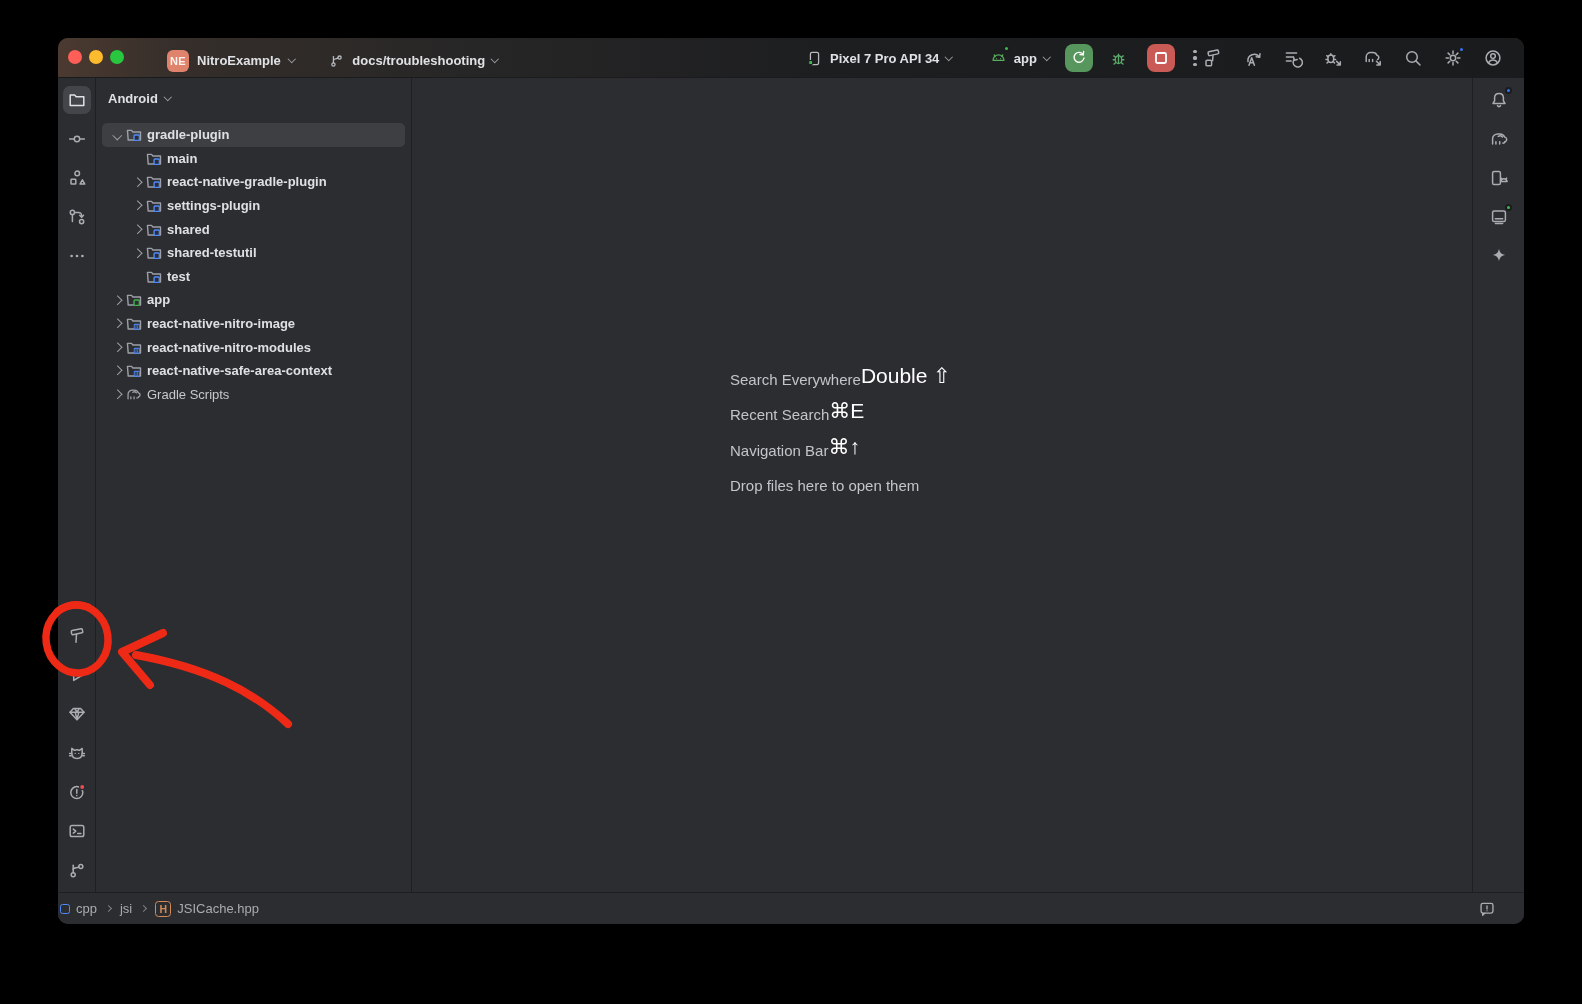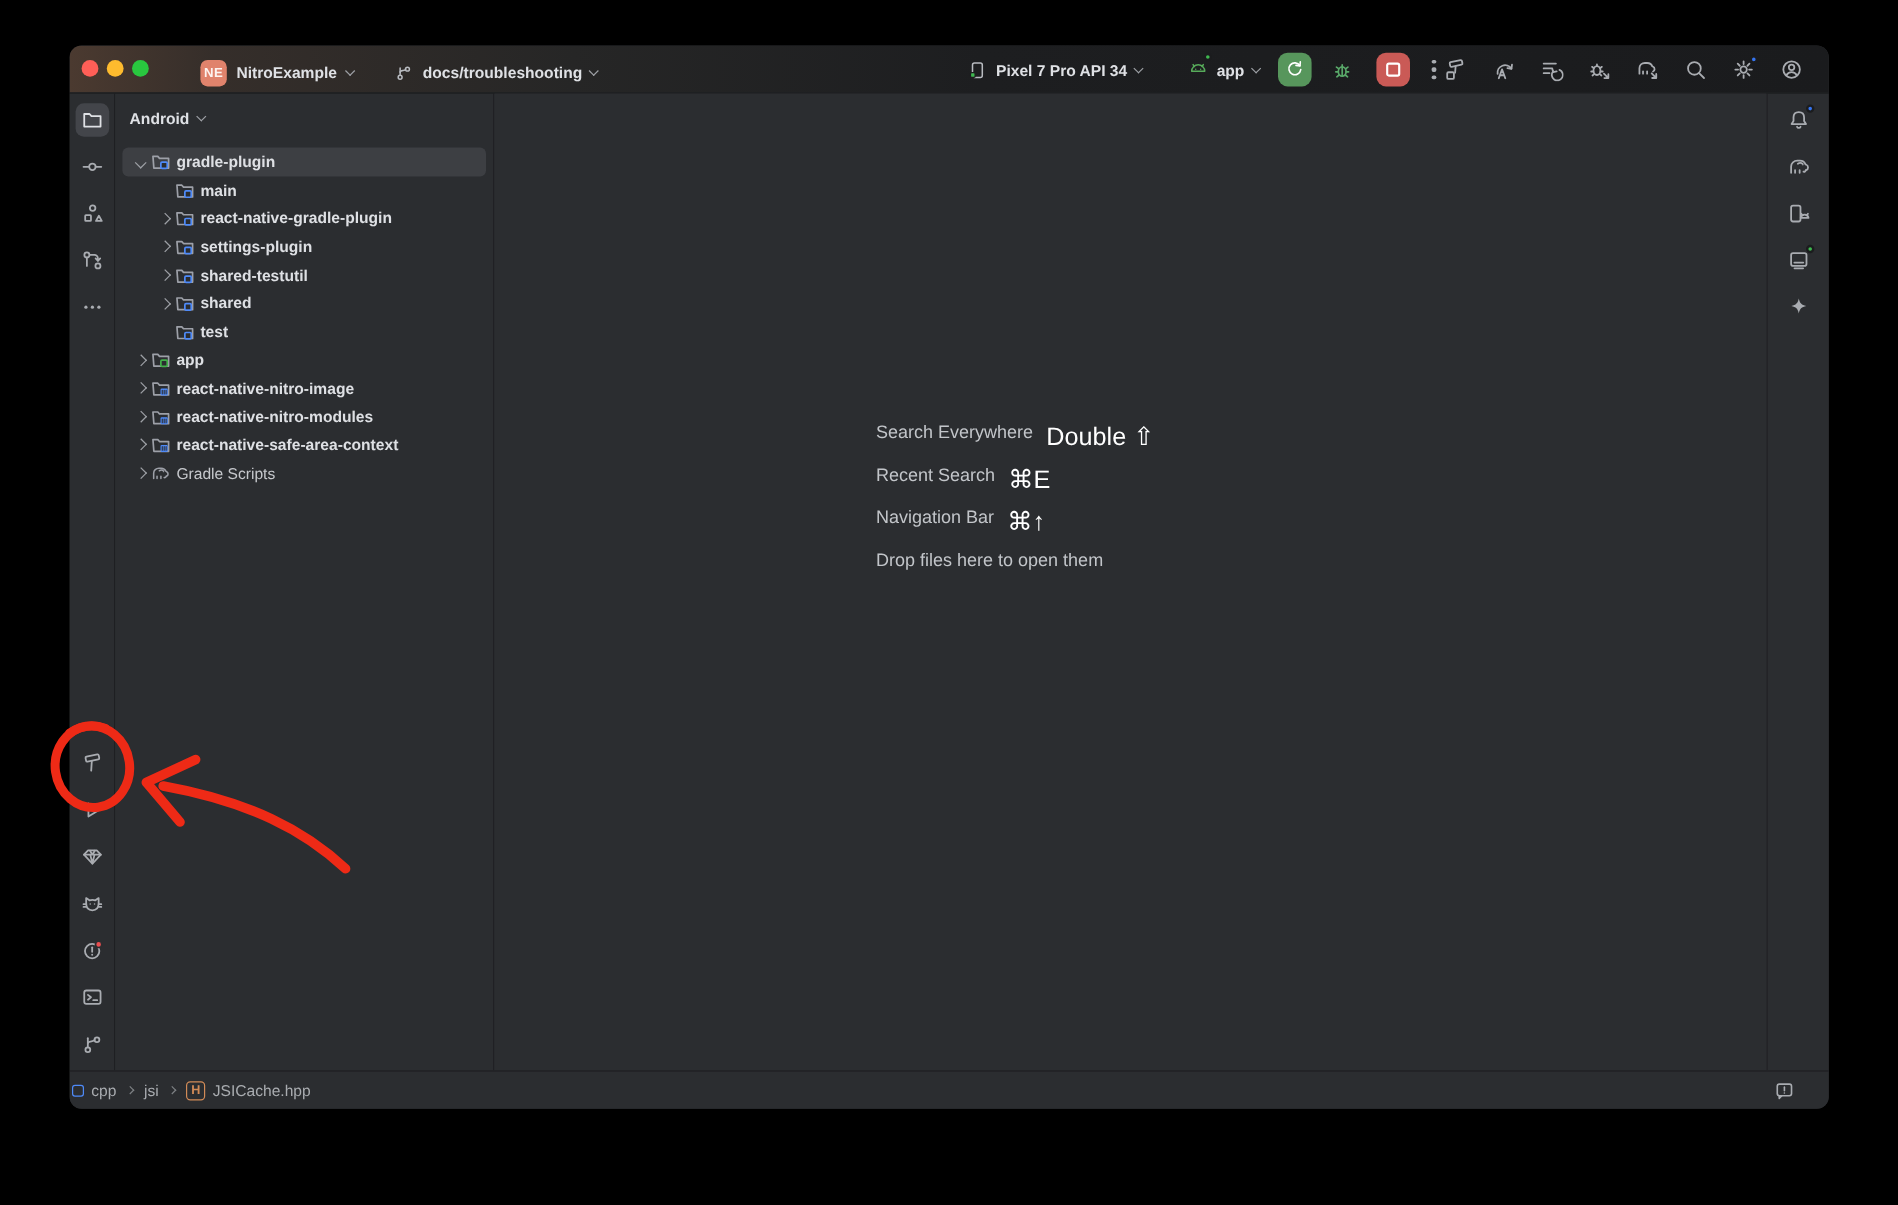--- a/index.html
+++ b/index.html
@@ -59,21 +59,21 @@
   .tchev.right { transform:rotate(-45deg); }
   .tchev.down { transform:rotate(45deg); }
   .tree-row .iconbox { width:19px; flex:0 0 19px; display:flex; align-items:center; color:#9da0a8; }
   .tree-row .label { margin-left:3px; font-size:13px; font-weight:600; color:#dee0e4; white-space:nowrap; }
   .tree-row.muted .label { font-weight:400; color:#c6c8cc; }
   .indent2 { padding-left:27px; }
 
   
   .editor { position:relative; flex:1; background:#2b2d30; }
   .shortcuts { position:absolute; left:318px; top:274px; }
-  .sc-line { height:35.5px; display:flex; align-items:flex-start; gap:11px; }
+  .sc-line { height:35.5px; display:flex; align-items:flex-end; }
   .sc-label { color:#c2c5c9; font-size:15px; font-weight:500; }
   .sc-keys { color:#ffffff; font-size:21px; }
 
   
   .statusbar { position:relative; height:32px; flex:0 0 32px; background:#2b2d30; border-top:1px solid #1e1f22;
     display:flex; align-items:center; padding:0 2px; }
   .crumbs { display:flex; align-items:center; gap:9px; color:#a9acb0; font-size:13px; }
   .crumb-sep { width:5px; height:5px; border-right:1.4px solid #7d8084; border-bottom:1.4px solid #7d8084; transform:rotate(-45deg); }
   .mod-badge { width:10px; height:10px; border:1.6px solid #4e8af9; border-radius:2.5px; display:inline-block; }
   .h-badge { width:16px; height:16px; border:1.5px solid #d28b57; border-radius:3.5px; color:#d28b57;
@@ -404,33 +404,33 @@
             <div class="tree-row indent2">
               <span class="chevbox">
                 <span class="tchev right"></span>
               </span>
               <span class="iconbox">
                 <svg width="17" height="17" viewBox="0 0 18 18" fill="none" stroke="currentColor" stroke-width="1.5" stroke-linecap="round" stroke-linejoin="round">
                   <path d="M2.6 4.6h4.3l1.5 1.7h8v8.6h-13z" stroke="#9da0a8"></path>
                   <rect x="9.6" y="9.6" width="5.6" height="5.6" rx="1" fill="#2b2d30" stroke="#4e8af9" stroke-width="1.5"></rect>
                 </svg>
               </span>
+              <span class="label">shared</span>
+            </div>
+            <div class="tree-row indent2">
+              <span class="chevbox">
+                <span class="tchev right"></span>
+              </span>
+              <span class="iconbox">
+                <svg width="17" height="17" viewBox="0 0 18 18" fill="none" stroke="currentColor" stroke-width="1.5" stroke-linecap="round" stroke-linejoin="round">
+                  <path d="M2.6 4.6h4.3l1.5 1.7h8v8.6h-13z" stroke="#9da0a8"></path>
+                  <rect x="9.6" y="9.6" width="5.6" height="5.6" rx="1" fill="#2b2d30" stroke="#4e8af9" stroke-width="1.5"></rect>
+                </svg>
+              </span>
               <span class="label">shared-testutil</span>
-            </div>
-            <div class="tree-row indent2">
-              <span class="chevbox">
-                <span class="tchev right"></span>
-              </span>
-              <span class="iconbox">
-                <svg width="17" height="17" viewBox="0 0 18 18" fill="none" stroke="currentColor" stroke-width="1.5" stroke-linecap="round" stroke-linejoin="round">
-                  <path d="M2.6 4.6h4.3l1.5 1.7h8v8.6h-13z" stroke="#9da0a8"></path>
-                  <rect x="9.6" y="9.6" width="5.6" height="5.6" rx="1" fill="#2b2d30" stroke="#4e8af9" stroke-width="1.5"></rect>
-                </svg>
-              </span>
-              <span class="label">shared</span>
             </div>
             <div class="tree-row indent2">
               <span class="chevbox"></span>
               <span class="iconbox">
                 <svg width="17" height="17" viewBox="0 0 18 18" fill="none" stroke="currentColor" stroke-width="1.5" stroke-linecap="round" stroke-linejoin="round">
                   <path d="M2.6 4.6h4.3l1.5 1.7h8v8.6h-13z" stroke="#9da0a8"></path>
                   <rect x="9.6" y="9.6" width="5.6" height="5.6" rx="1" fill="#2b2d30" stroke="#4e8af9" stroke-width="1.5"></rect>
                 </svg>
               </span>
               <span class="label">test</span>

